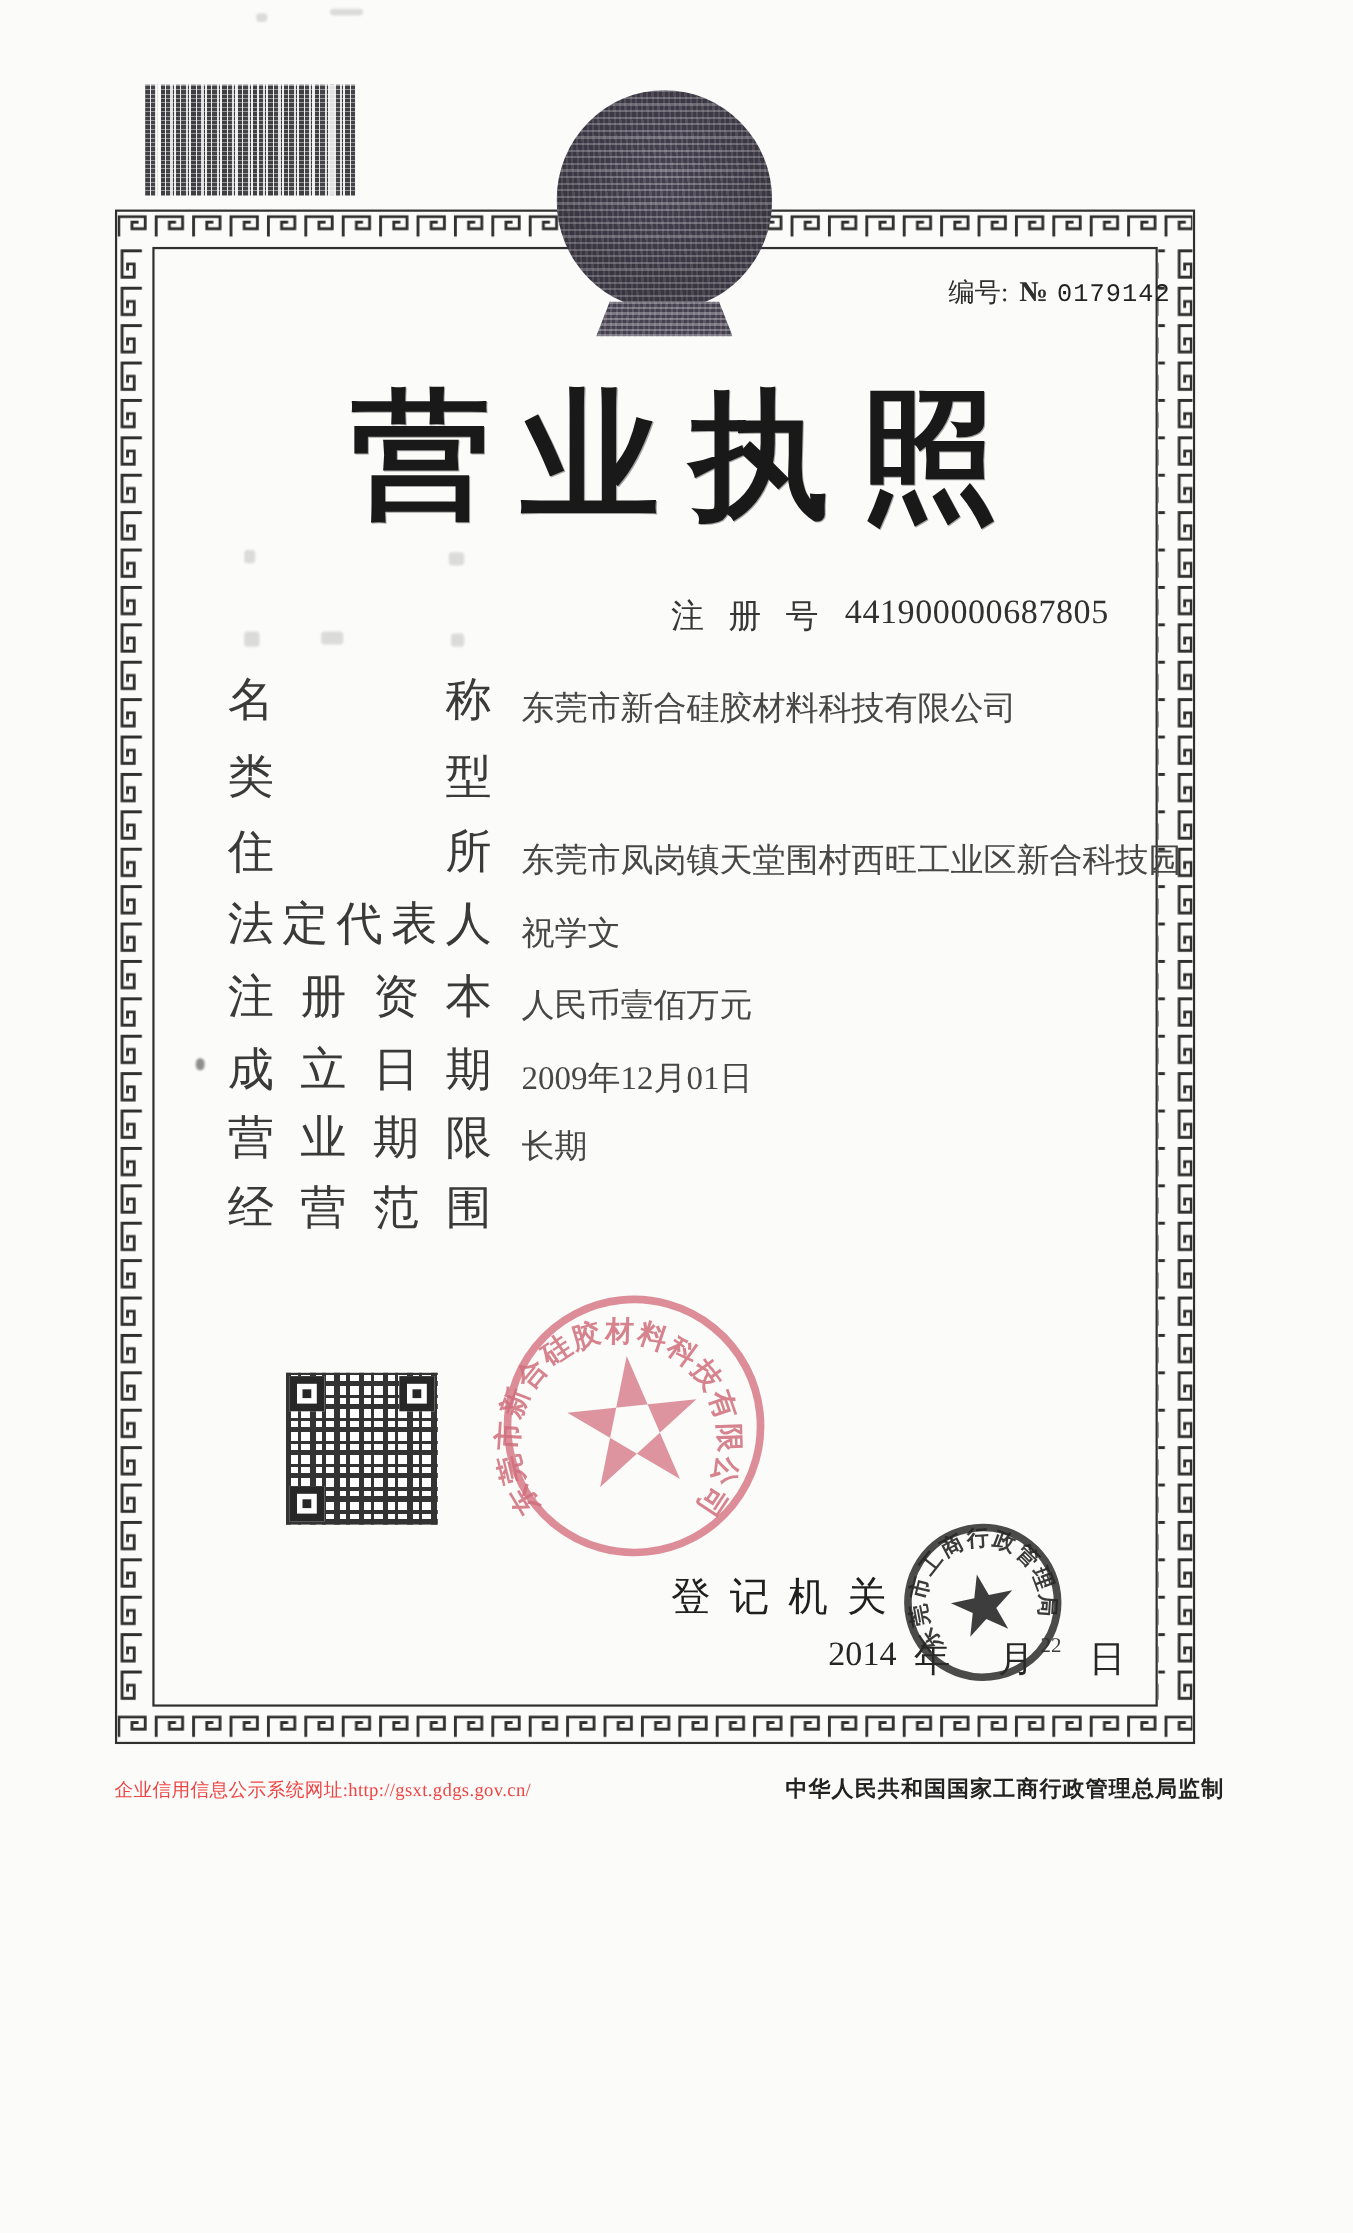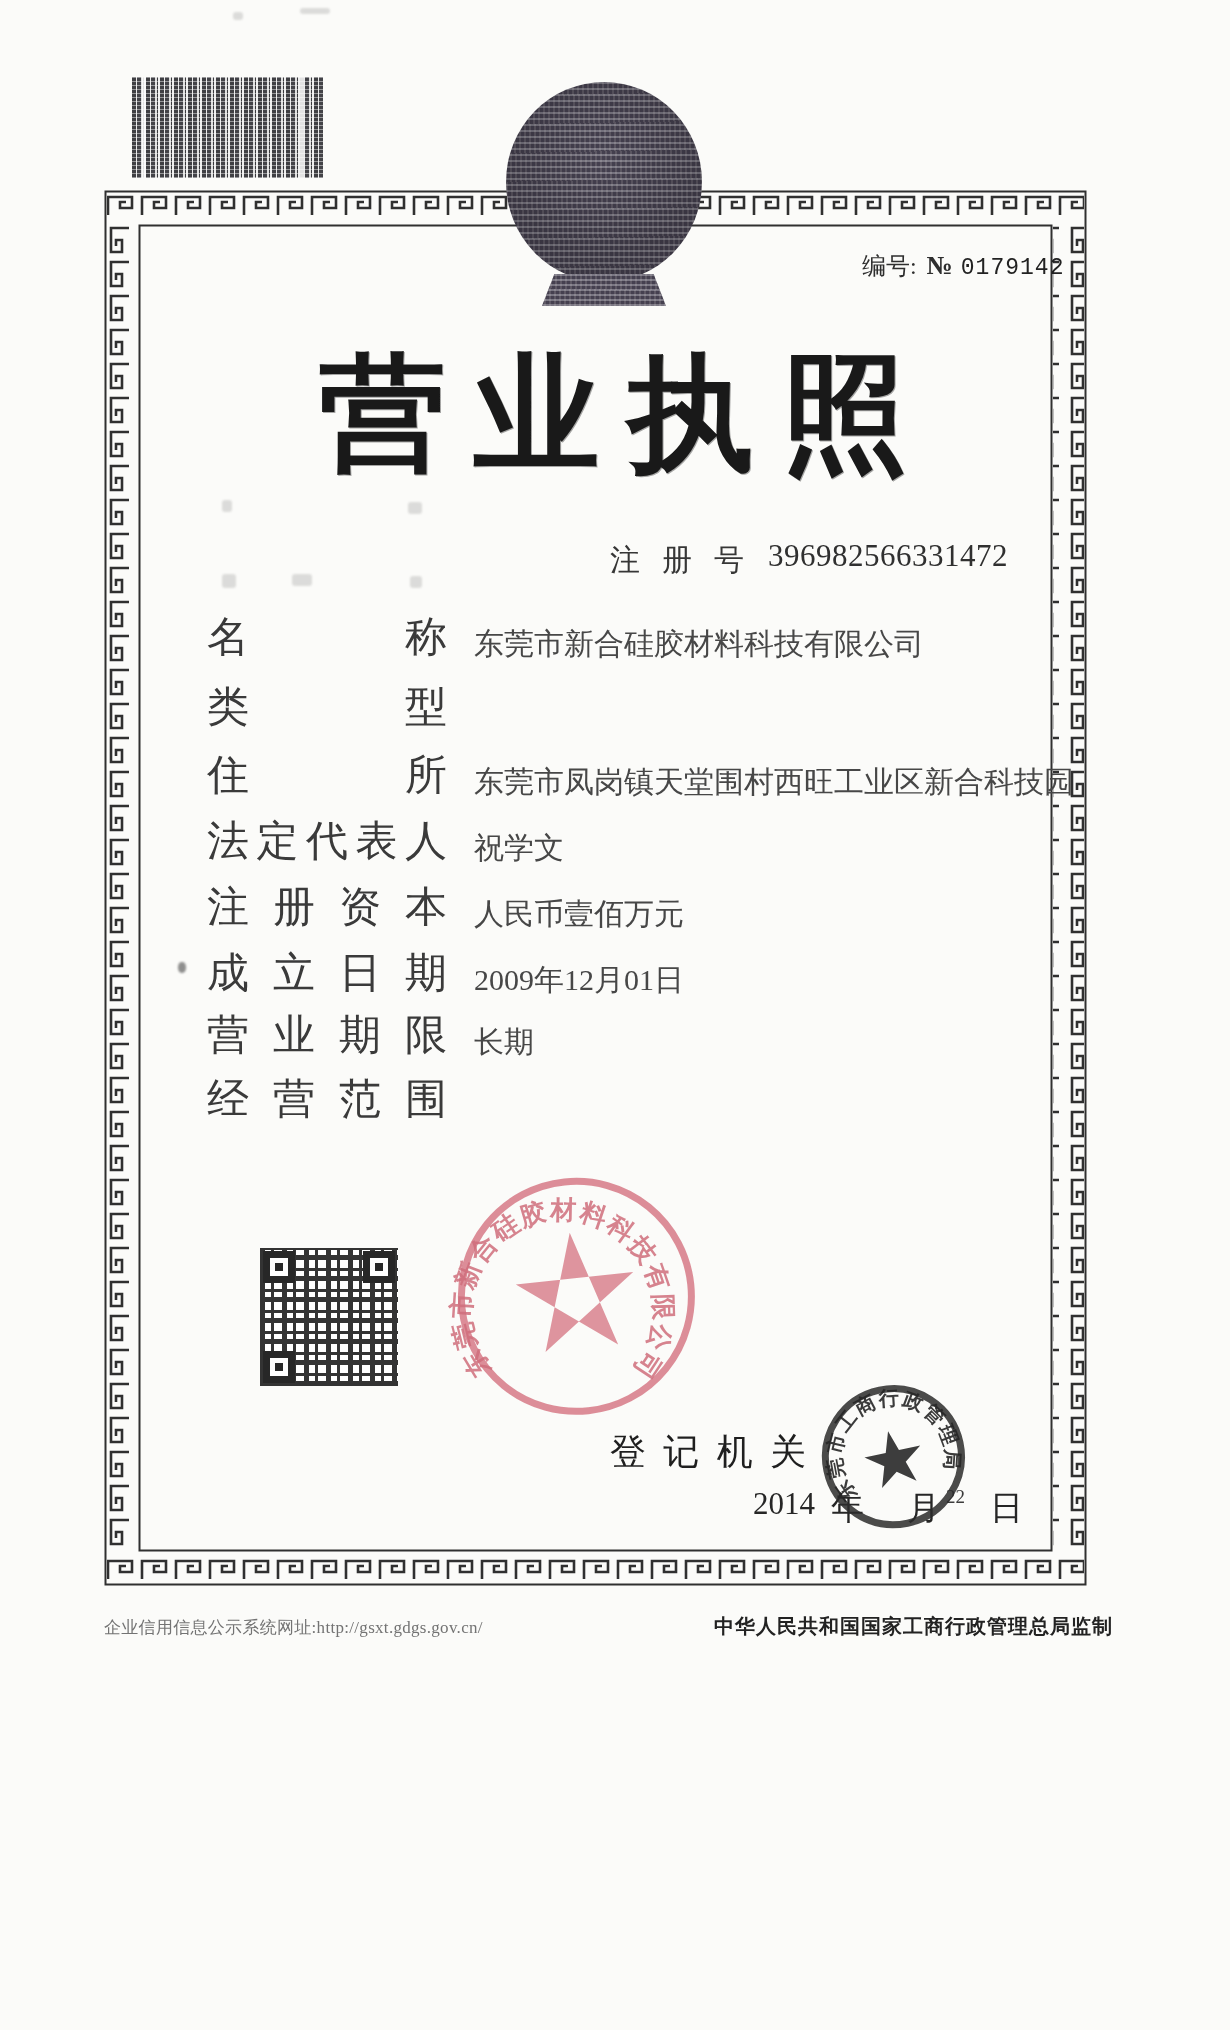--- a/index.html
+++ b/index.html
@@ -66,21 +66,21 @@
     font-size:36px;color:#1f1f1f;}
   .date-row{position:absolute;left:0;top:1486px;width:1230px;height:44px;font-size:33px;color:#262626;}
   .date-row span{position:absolute;top:0;}
   .dt-year{left:753px;font-size:31px;}
   .dt-yu{left:831px;}
   .dt-mu{left:907px;}
   .dt-day{left:946px;font-size:19px;color:#3c3c3c;top:3px;}
   .dt-du{left:990px;}
 
   
-  .footer-left{position:absolute;left:104px;top:1616px;font-size:17px;color:#737373;letter-spacing:.3px;}
+  .footer-left{position:absolute;left:104px;top:1616px;font-size:17px;color:#ef4444;letter-spacing:.3px;}
   .footer-right{position:absolute;left:714px;top:1613px;font-size:20px;font-weight:bold;color:#222;letter-spacing:1px;text-align:right;}
 
   
   .art{position:absolute;background:#9a9a9a;opacity:.32;border-radius:3px;filter:blur(1px);}
   .art.dark{background:#555;opacity:.65;border-radius:45%;}
 </style>
 </head>
 <body>
 
 <div class="page">
@@ -111,21 +111,21 @@
   </div>
 
   <div class="title">营业执照</div>
 
   <div class="regno">
     <div class="regno-label">
       <span>注</span>
       <span>册</span>
       <span>号</span>
     </div>
-    <div class="regno-value">396982566331472</div>
+    <div class="regno-value">441900000687805</div>
   </div>
 
   <div class="row" style="top:614px">
     <div class="row-label">
       <span>名</span>
       <span>称</span>
     </div>
     <div class="row-value">东莞市新合硅胶材料科技有限公司</div>
   </div>
 

